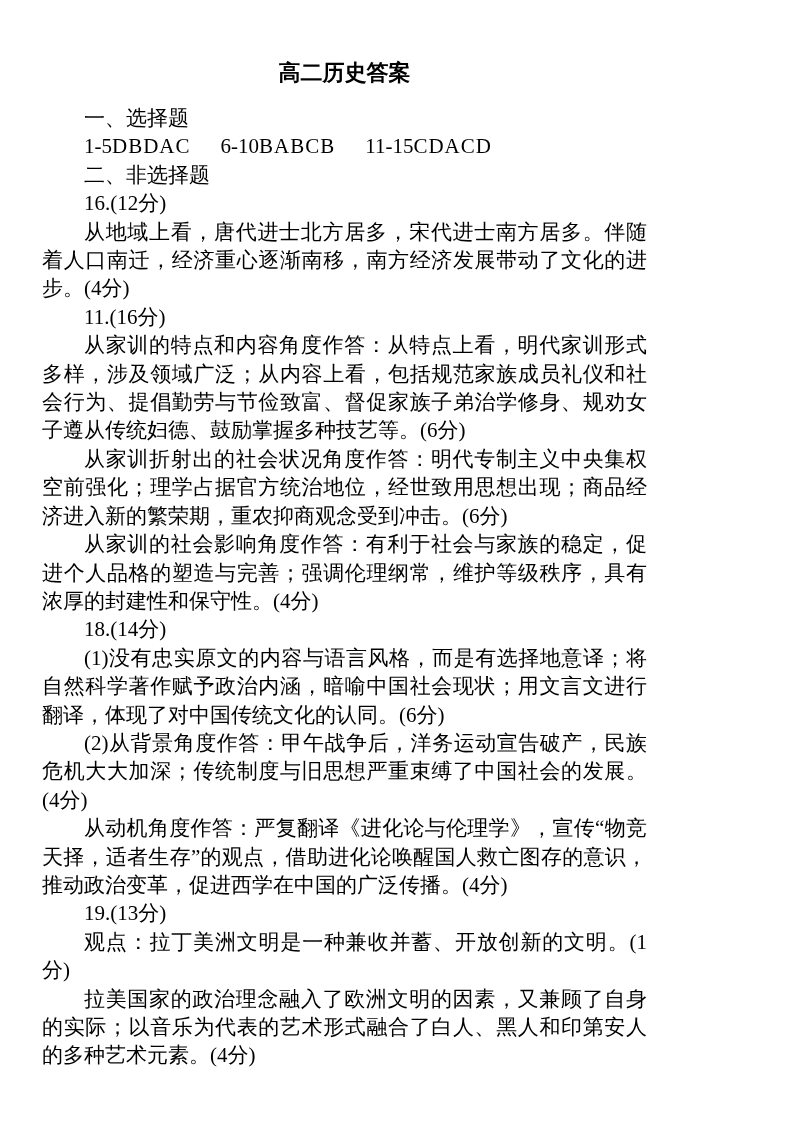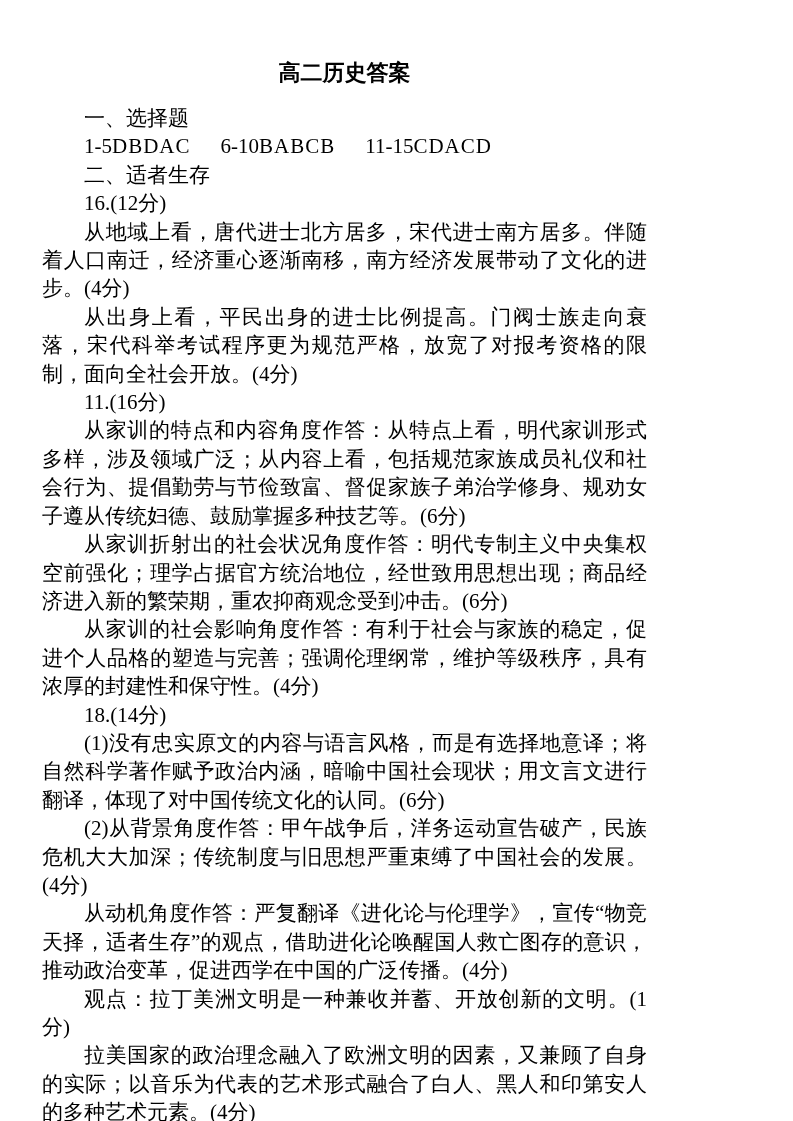--- a/index.html
+++ b/index.html
@@ -38,32 +38,32 @@
 <body>
 
 <div class="page">
 
   <h1 class="doc-title">高二历史答案</h1>
 
   <p class="doc-line">一、选择题</p>
 
   <p class="doc-line answers-line"><span class="group"><span>1-5</span><span class="letters">DBDAC</span></span><span class="group"><span>6-10</span><span class="letters">BABCB</span></span><span class="group"><span>11-15</span><span class="letters">CDACD</span></span></p>
 
-  <p class="doc-line">二、适者生存</p>
+  <p class="doc-line">二、非选择题</p>
 
   <p class="doc-line">16.(12分)</p>
   <p class="doc-line">从地域上看，唐代进士北方居多，宋代进士南方居多。伴随着人口南迁，经济重心逐渐南移，南方经济发展带动了文化的进步。(4分)</p>
-  <p class="doc-line">从出身上看，平民出身的进士比例提高。门阀士族走向衰落，宋代科举考试程序更为规范严格，放宽了对报考资格的限制，面向全社会开放。(4分)</p>
 
   <p class="doc-line">11.(16分)</p>
   <p class="doc-line">从家训的特点和内容角度作答：从特点上看，明代家训形式多样，涉及领域广泛；从内容上看，包括规范家族成员礼仪和社会行为、提倡勤劳与节俭致富、督促家族子弟治学修身、规劝女子遵从传统妇德、鼓励掌握多种技艺等。(6分)</p>
   <p class="doc-line">从家训折射出的社会状况角度作答：明代专制主义中央集权空前强化；理学占据官方统治地位，经世致用思想出现；商品经济进入新的繁荣期，重农抑商观念受到冲击。(6分)</p>
   <p class="doc-line">从家训的社会影响角度作答：有利于社会与家族的稳定，促进个人品格的塑造与完善；强调伦理纲常，维护等级秩序，具有浓厚的封建性和保守性。(4分)</p>
 
   <p class="doc-line">18.(14分)</p>
   <p class="doc-line">(1)没有忠实原文的内容与语言风格，而是有选择地意译；将自然科学著作赋予政治内涵，暗喻中国社会现状；用文言文进行翻译，体现了对中国传统文化的认同。(6分)</p>
   <p class="doc-line">(2)从背景角度作答：甲午战争后，洋务运动宣告破产，民族危机大大加深；传统制度与旧思想严重束缚了中国社会的发展。(4分)</p>
   <p class="doc-line">从动机角度作答：严复翻译《进化论与伦理学》，宣传“物竞天择，适者生存”的观点，借助进化论唤醒国人救亡图存的意识，推动政治变革，促进西学在中国的广泛传播。(4分)</p>
 
+  <p class="doc-line">19.(13分)</p>
   <p class="doc-line">观点：拉丁美洲文明是一种兼收并蓄、开放创新的文明。(1分)</p>
   <p class="doc-line">拉美国家的政治理念融入了欧洲文明的因素，又兼顾了自身的实际；以音乐为代表的艺术形式融合了白人、黑人和印第安人的多种艺术元素。(4分)</p>
 
 </div>
 
 </body></html>

